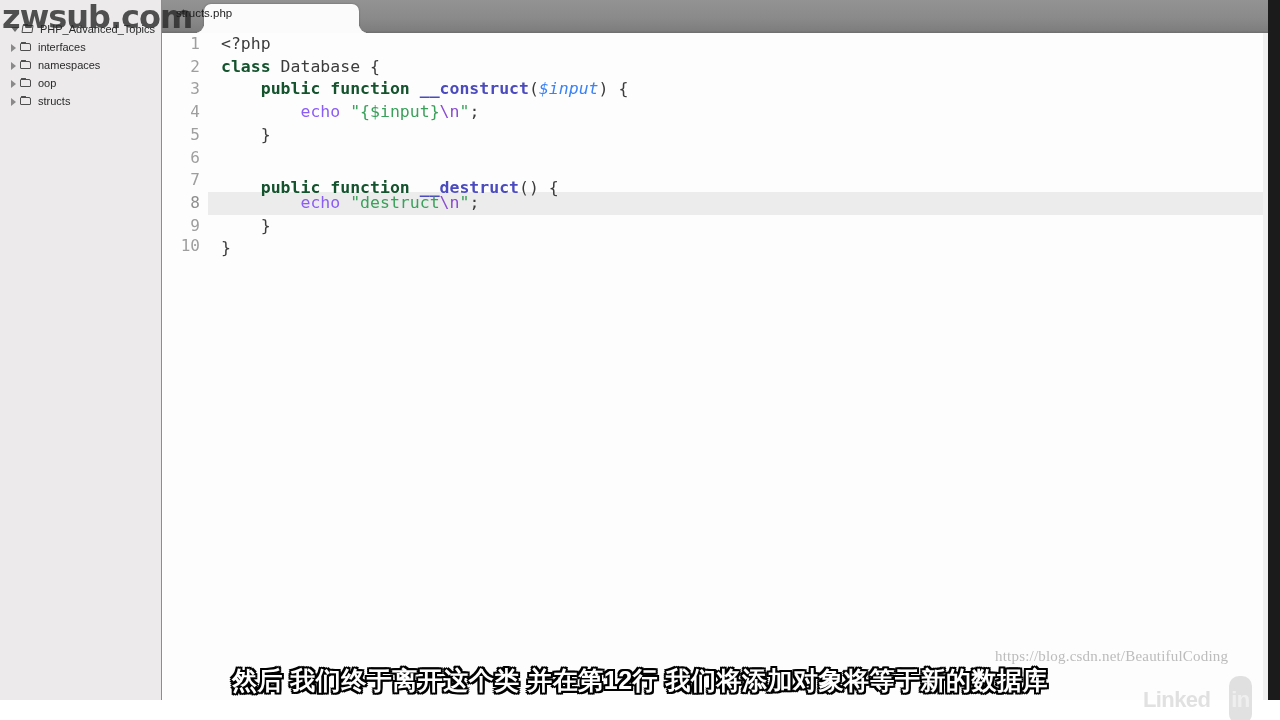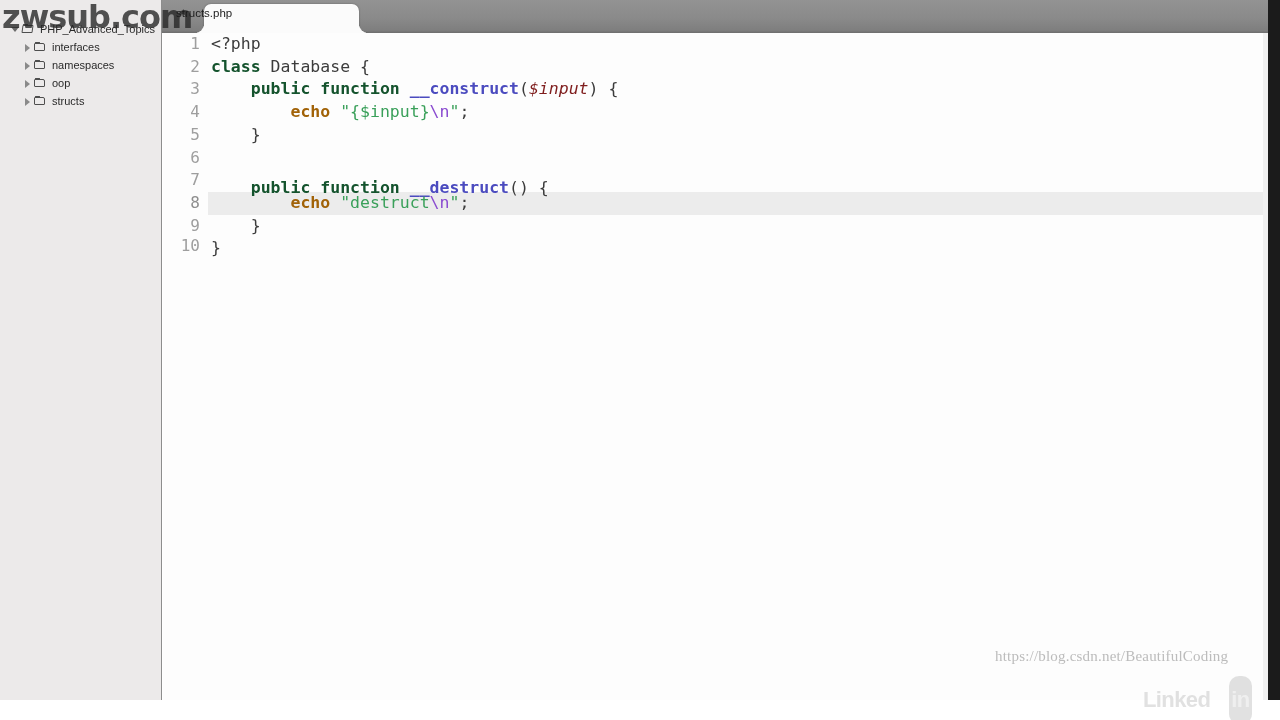--- a/index.html
+++ b/index.html
@@ -30,21 +30,21 @@
   }
   .tree-row {
     display: flex;
     align-items: center;
     height: 18px;
     font-size: 11px;
     color: #2a2a2a;
     white-space: nowrap;
   }
   .tree-row.root { padding-left: 10px; font-weight: 400; }
-  .tree-row.child { padding-left: 22px; text-align: right; }
+  .tree-row.child { padding-left: 8px; text-align: right; }
   .twisty {
     width: 11px;
     height: 11px;
     position: relative;
     flex: 0 0 11px;
     margin-right: 1px;
   }
   .twisty.closed::before {
     content: "";
     position: absolute;
@@ -182,31 +182,31 @@
     background: #dedede;
   }
   .code-hl {
     position: absolute;
     left: 0; right: 0;
     height: 22.7px;
     background: #ececec;
   }
   .cl {
     position: absolute;
-    left: 3px;
+    left: 13px;
     font-family: "DejaVu Sans Mono", monospace;
     font-size: 16.5px;
     line-height: 22.7px;
     white-space: pre;
     color: #222222;
   }
   .kw   { color: #14532d; font-weight: bold; }
   .fnm  { color: #4b4bbf; font-weight: bold; }
-  .var  { color: #7f1d1d; font-style: italic; }
-  .echo { color: #a16207; font-weight: bold; }
+  .var  { color: #3b82f6; font-style: italic; }
+  .echo { color: #8b5cf6; font-weight: normal; }
   .str  { color: #3aa05a; }
   .esc  { color: #8a4bd0; }
   .plain{ color: #3c3c3c; }
   .punct{ color: #3c3c3c; }
 
   
   #right-strip {
     position: absolute;
     left: 1268px; top: 0;
     width: 12px; height: 700px;
@@ -401,20 +401,21 @@
       <div class="cl" style="top:181.6px;"><span class="plain">    }</span></div>
 
       <div class="cl" style="top:204.3px;"><span class="plain">}</span></div>
     </div>
   </div>
 
   <div id="right-gap"></div>
   <div id="right-strip"></div>
 
 
+  <div id="subtitle">然后 我们终于离开这个类 并在第12行 我们将添加对象将等于新的数据库</div>
 
   <div id="wm-zwsub">zwsub.com</div>
   <div id="wm-csdn">https://blog.csdn.net/BeautifulCoding</div>
   <div id="wm-linkedin">
     <span>Linked</span><span class="li-box">in</span>
   </div>
 
 </div>
 
 </body></html>

